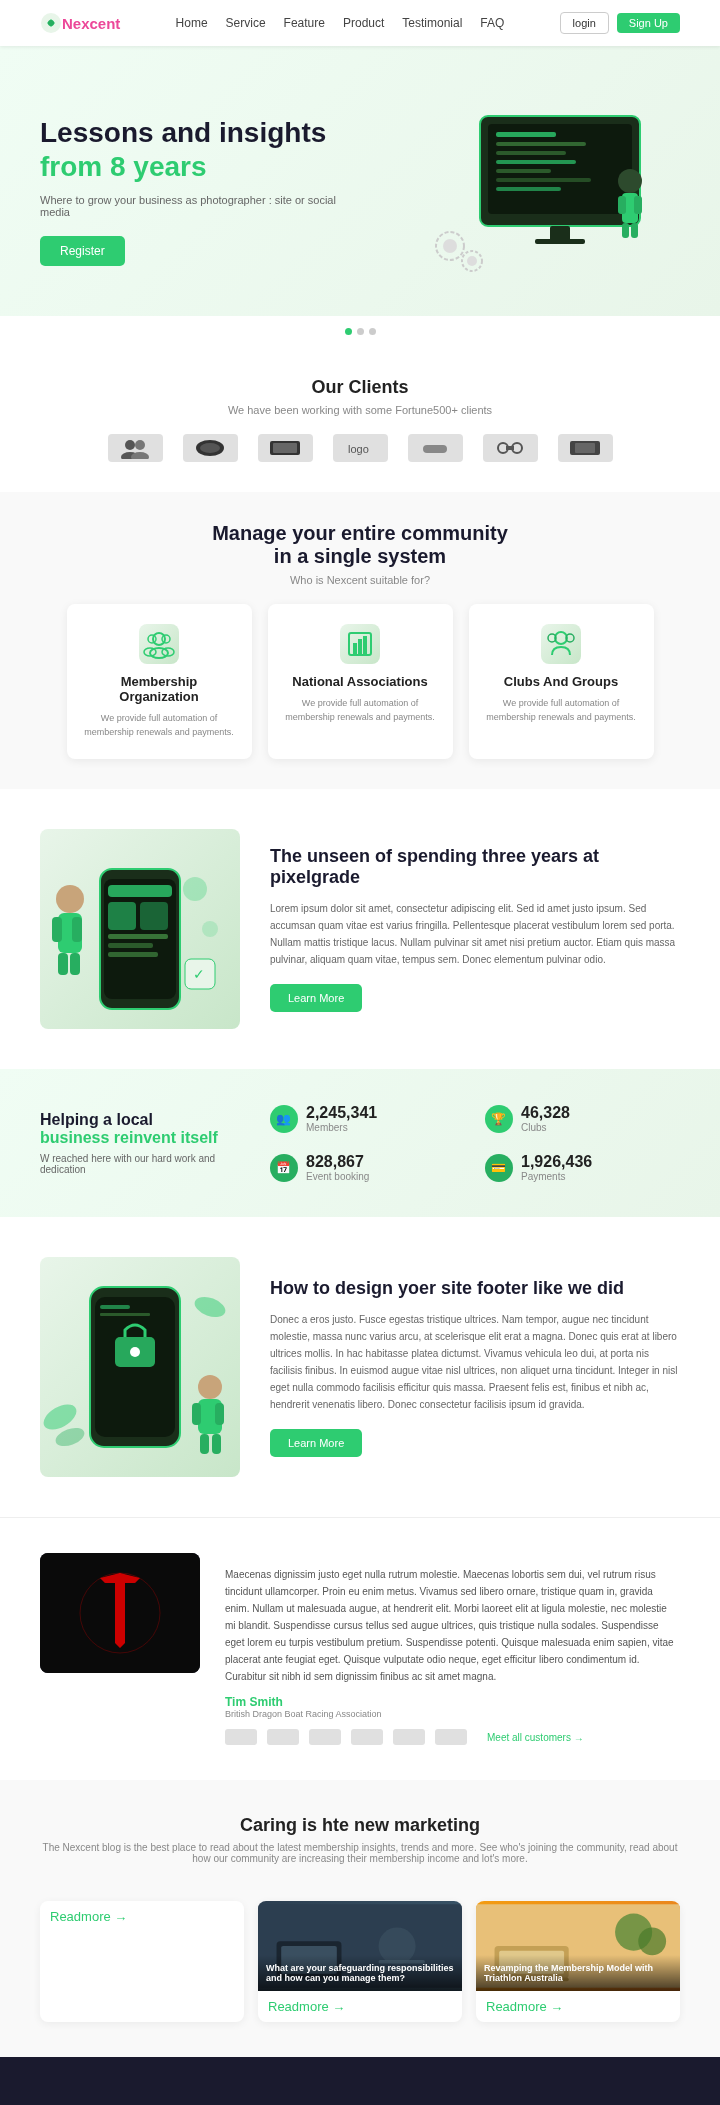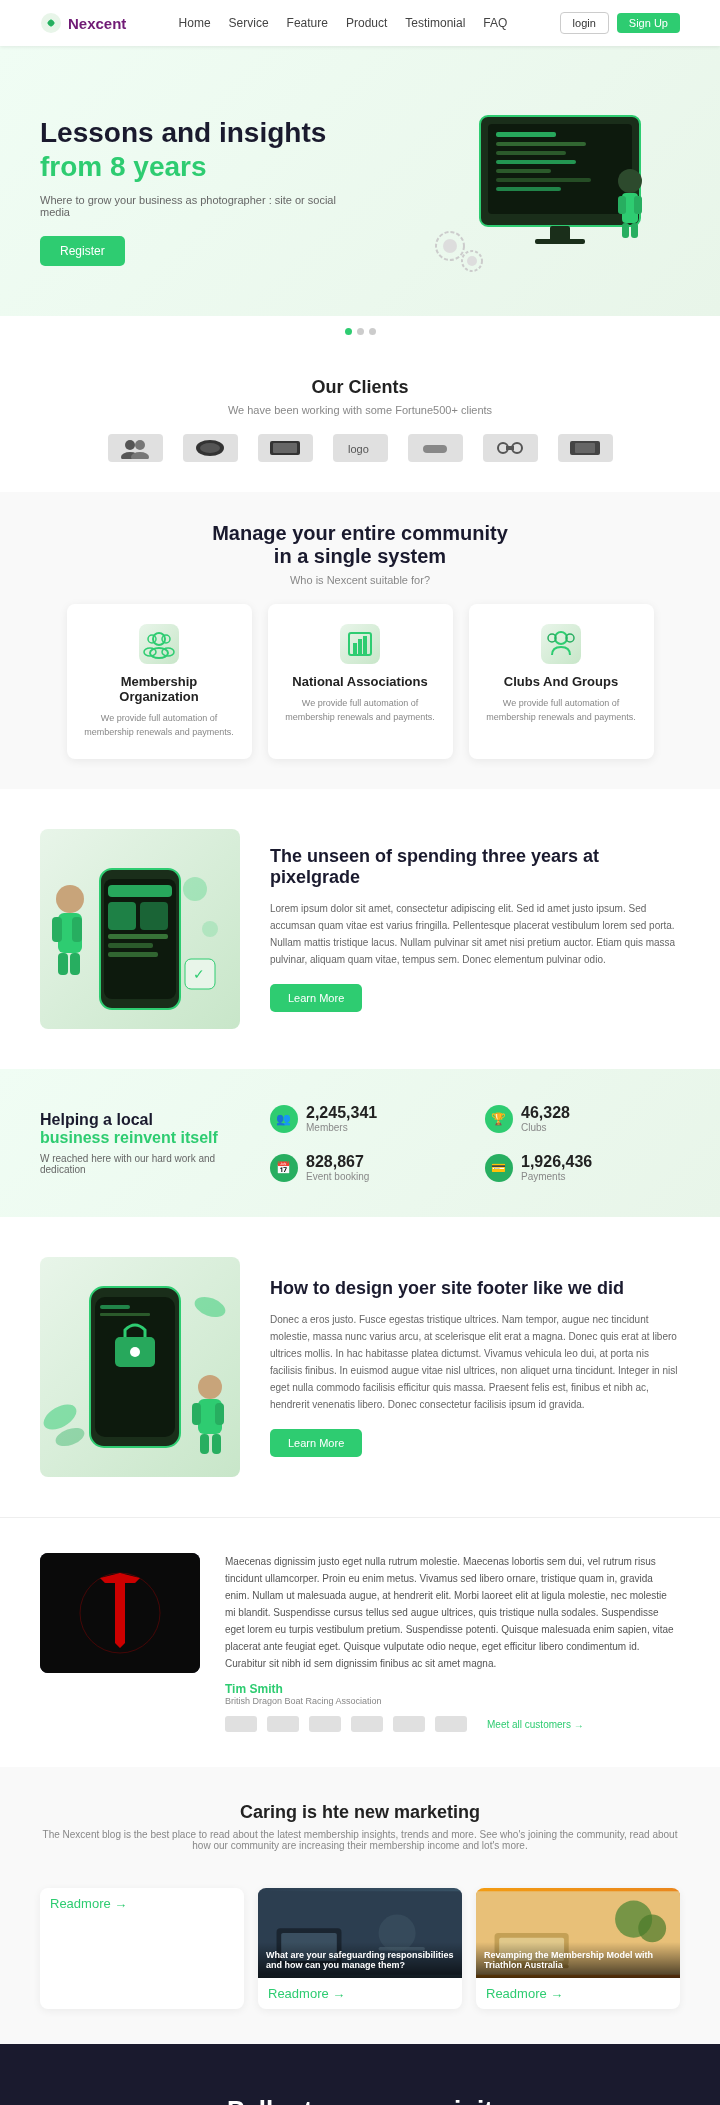--- a/index.html
+++ b/index.html
@@ -1,20 +1,20 @@
 <!DOCTYPE html>
 <html><head>
   <meta charset="utf-8">
   <style>
     * { box-sizing: border-box; margin: 0; padding: 0; }
     body { font-family: 'Segoe UI', Arial, sans-serif; background: #fff; width: 720px; overflow-x: hidden; }
 
     
     nav { display: flex; align-items: center; justify-content: space-between; padding: 12px 40px; background: #fff; box-shadow: 0 1px 4px rgba(0,0,0,0.08); position: sticky; top: 0; z-index: 100; }
-    .nav-logo { display: flex; align-items: center; gap: 6px; font-weight: 700; font-size: 15px; color: #701a75; }
+    .nav-logo { display: flex; align-items: center; font-weight: 700; font-size: 15px; color: #ec4899; }
     .nav-logo-icon { width: 22px; height: 22px; }
     .nav-links { display: flex; gap: 18px; font-size: 12px; color: #444; }
     .nav-links span { cursor: pointer; }
     .nav-actions { display: flex; gap: 8px; align-items: center; }
     .btn-login { font-size: 11px; color: #333; border: 1px solid #ccc; padding: 4px 12px; border-radius: 4px; cursor: pointer; background: #fff; }
     .btn-signup { font-size: 11px; color: #fff; background: #2ecc71; padding: 4px 12px; border-radius: 4px; cursor: pointer; border: none; }
 
     
     .hero { background: linear-gradient(135deg, #f0fdf4 0%, #e8f5e9 100%); padding: 50px 40px 30px; display: flex; align-items: center; justify-content: space-between; min-height: 240px; }
     .hero-text { max-width: 320px; }
@@ -66,21 +66,21 @@
     .howto { display: flex; align-items: center; padding: 40px 40px; gap: 30px; background: #fff; }
     .howto-img { width: 200px; flex-shrink: 0; }
     .howto-content { flex: 1; }
     .howto-title { font-size: 18px; font-weight: 700; color: #1a1a2e; margin-bottom: 12px; }
     .howto-text { font-size: 10px; color: #666; line-height: 1.7; margin-bottom: 16px; }
 
     
     .testimonial { display: flex; gap: 25px; padding: 35px 40px; background: #fff; border-top: 1px solid #eee; }
     .testi-img { width: 160px; height: 120px; background: #1a1a2e; border-radius: 8px; flex-shrink: 0; display: flex; align-items: center; justify-content: center; }
     .testi-content { flex: 1; }
-    .testi-text { font-size: 10px; color: #555; line-height: 1.7; margin-bottom: 10px; }
+    .testi-text { font-size: 10px; color: #555; line-height: 1.7; margin-bottom: 10px; margin-top: 13px; }
     .testi-name { font-size: 12px; font-weight: 700; color: #2ecc71; }
     .testi-role { font-size: 9px; color: #888; margin-bottom: 10px; }
     .testi-logos { display: flex; gap: 10px; align-items: center; }
     .testi-logo { width: 32px; height: 16px; background: #e0e0e0; border-radius: 3px; }
     .meet-link { font-size: 10px; color: #2ecc71; margin-left: 10px; cursor: pointer; }
 
     
     .blog { padding: 35px 40px; background: #f9f9f9; }
     .blog-title { font-size: 18px; font-weight: 700; color: #222; text-align: center; }
     .blog-sub { font-size: 10px; color: #888; text-align: center; margin: 6px 0 37px; }

